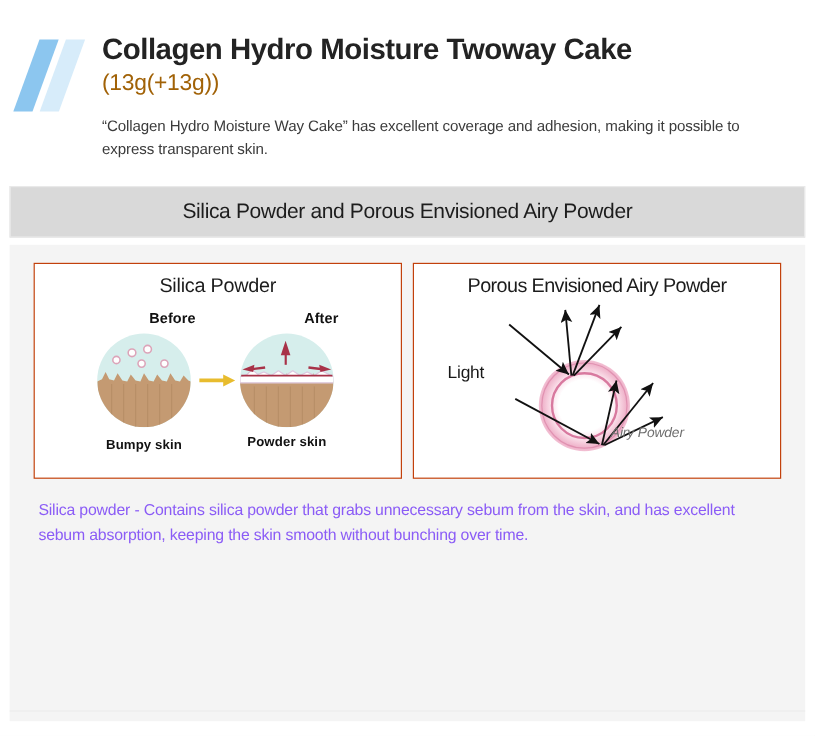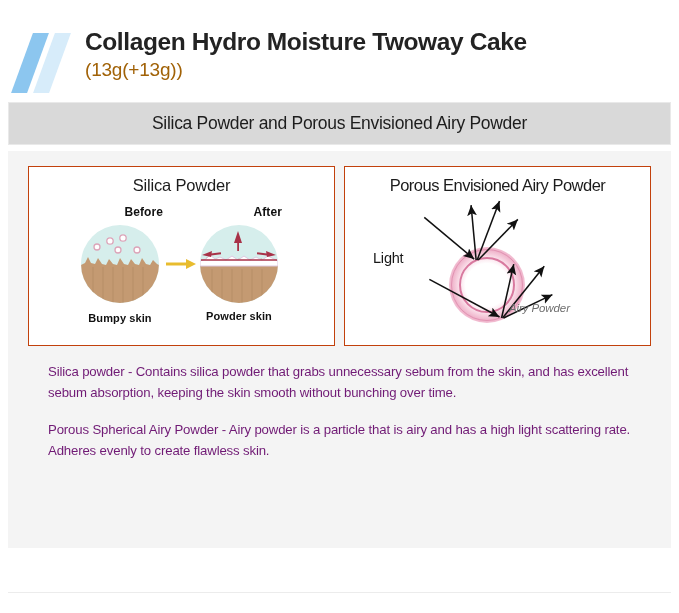--- a/index.html
+++ b/index.html
@@ -65,21 +65,21 @@
     font-size: 12.6px;
     line-height: 1.48;
     color: #3b3b3b;
     margin: 14px 0 0 0;
     max-width: 574px;
     letter-spacing: -0.1px;
   }
 
   
   .section-band-wrap {
-    margin-top: 10px;
+    margin-top: 22px;
     padding: 0 8px;
   }
   .section-band {
     background: #d9d9d9;
     border: 1px solid #e9e9e9;
     height: 41px;
     display: flex;
     align-items: center;
     justify-content: center;
   }
@@ -237,22 +237,22 @@
   }
 
   
   .body-copy {
     margin-top: 16px;
     padding: 0 4px;
   }
   .body-copy p {
     font-size: 13.2px;
     line-height: 1.56;
-    color: #701a75;
-    margin: 16px;
+    color: #8b5cf6;
+    margin: 0;
     letter-spacing: -0.15px;
   }
   .body-copy p + p { margin-top: 17px; }
 
   .bottom-rule {
     position: absolute;
     left: 8px;
     right: 8px;
     bottom: 20px;
     height: 1px;
@@ -265,20 +265,21 @@
 <div class="header">
 
   <div class="logo-mark">
     <div class="bar b1"></div>
     <div class="bar b2"></div>
   </div>
 
   <div class="titles">
     <h1 class="product-title">Collagen Hydro Moisture Twoway Cake</h1>
     <div class="product-size">(13g(+13g))</div>
+    <p class="product-desc">“Collagen Hydro Moisture Way Cake” has excellent coverage and adhesion, making it possible to express transparent skin.</p>
   </div>
 
 </div>
 
 <div class="section-band-wrap">
   <div class="section-band">
     <span class="section-band-title">Silica Powder and Porous Envisioned Airy Powder</span>
   </div>
 </div>
 
@@ -386,18 +387,17 @@
 
         <div class="airy-label">Airy Powder</div>
 
       </div>
     </div>
 
   </div>
 
   <div class="body-copy">
     <p>Silica powder - Contains silica powder that grabs unnecessary sebum from the skin, and has excellent sebum absorption, keeping the skin smooth without bunching over time.</p>
-    <p>Porous Spherical Airy Powder - Airy powder is a particle that is airy and has a high light scattering rate. Adheres evenly to create flawless skin.</p>
   </div>
 
 </div>
 
 <div class="bottom-rule"></div>
 
 </body></html>

